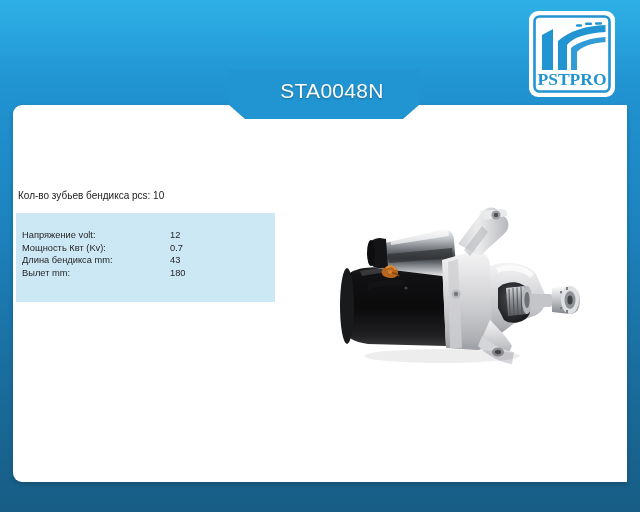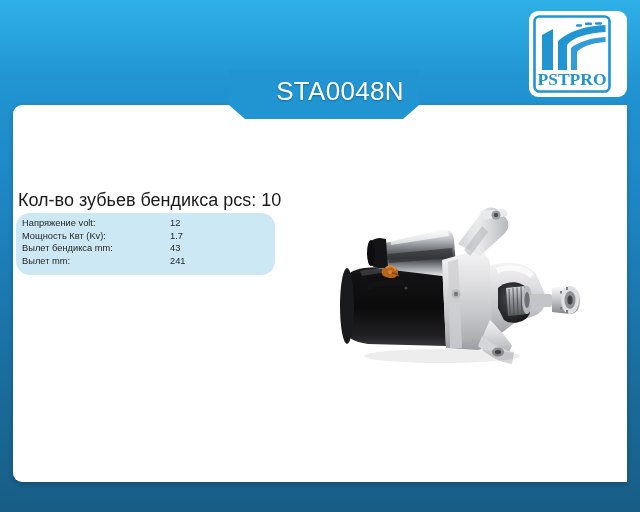--- a/index.html
+++ b/index.html
@@ -22,21 +22,21 @@
     height: 512px;
     background: linear-gradient(180deg, #2eb0e6 0%, #2194d2 16%, #1d84c0 42%, #1a6e9f 72%, #175d85 100%);
     overflow: hidden;
   }
 
   
   #logo {
     position: absolute;
     left: 529px;
     top: 11px;
-    width: 98px;
+    width: 86px;
     height: 86px;
     background: #ffffff;
     border-radius: 9px;
     box-sizing: border-box;
   }
   #logo svg { display: block; width: 86px; height: 86px; }
 
   
   #panel {
     position: absolute;
@@ -59,56 +59,55 @@
     z-index: 5;
   }
   #title-tab svg {
     position: absolute;
     left: 0; top: 0;
     width: 190px; height: 49px;
     display: block;
   }
   #title-text {
     position: absolute;
-    left: 16px;
+    left: 8px;
     top: 0;
     width: 190px;
     height: 42px;
     line-height: 42px;
     text-align: center;
     color: #ffffff;
-    font-size: 26px;
+    font-size: 21px;
     font-family: "Liberation Sans", sans-serif;
     letter-spacing: 0.3px;
     text-shadow: 0 1px 2px rgba(0,0,0,0.30);
     white-space: nowrap;
   }
 
   
   #teeth-heading {
     position: absolute;
     left: 18px;
     top: 190px;
-    font-size: 18px;
+    font-size: 10px;
     color: #1a1a1a;
     font-family: "Liberation Sans", sans-serif;
     white-space: nowrap;
   }
 
   
   #spec-table {
     position: absolute;
     left: 16px;
     top: 213px;
     width: 259px;
-    height: 62px;
+    height: 89px;
     background: #cde8f5;
     box-sizing: border-box;
-    padding: 4px 0 0 6px;
-    border-radius: 14px;
+    padding: 16px 0 0 6px;
   }
   .spec-row {
     display: block;
     height: 12.6px;
     line-height: 12.6px;
     white-space: nowrap;
     font-size: 9.3px;
     color: #1f1f1f;
     font-family: "Liberation Sans", sans-serif;
   }
@@ -179,31 +178,31 @@
 
   <div id="teeth-heading">Кол-во зубьев бендикса pcs: 10</div>
 
   <div id="spec-table">
 
     <div class="spec-row">
       <span class="spec-label">Напряжение volt:</span><span class="spec-value">12</span>
     </div>
 
     <div class="spec-row">
-      <span class="spec-label">Мощность Квт (Kv):</span><span class="spec-value">1.7</span>
+      <span class="spec-label">Мощность Квт (Kv):</span><span class="spec-value">0.7</span>
     </div>
 
 
 
     <div class="spec-row">
-      <span class="spec-label">Вылет бендикса mm:</span><span class="spec-value">43</span>
+      <span class="spec-label">Длина бендикса mm:</span><span class="spec-value">43</span>
     </div>
 
     <div class="spec-row">
-      <span class="spec-label">Вылет mm:</span><span class="spec-value">241</span>
+      <span class="spec-label">Вылет mm:</span><span class="spec-value">180</span>
     </div>
 
   </div>
 
   <div id="product-photo">
     <svg viewBox="0 0 258 178" xmlns="http://www.w3.org/2000/svg" aria-hidden="true">
       <defs>
 
         <linearGradient id="gBarrel" x1="0" y1="0" x2="0" y2="1">
           <stop offset="0%" stop-color="#2f2f31"></stop>

